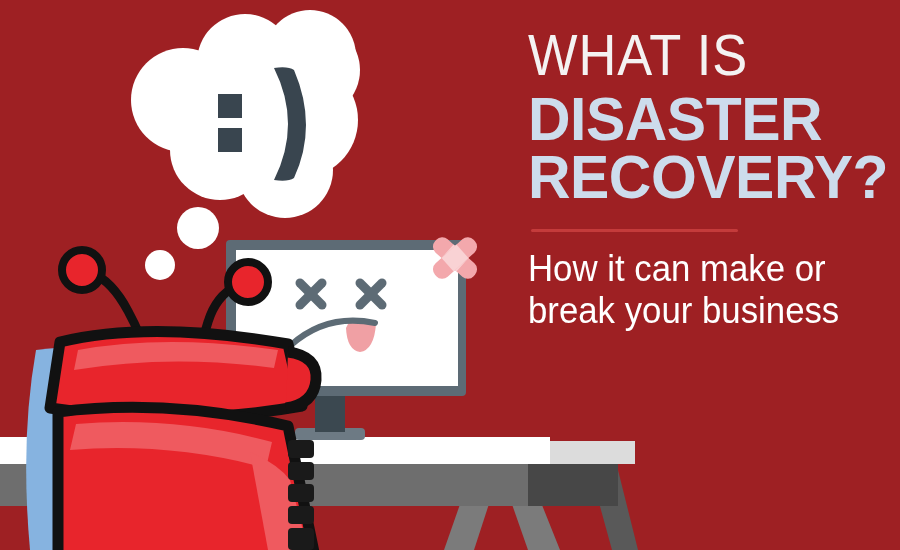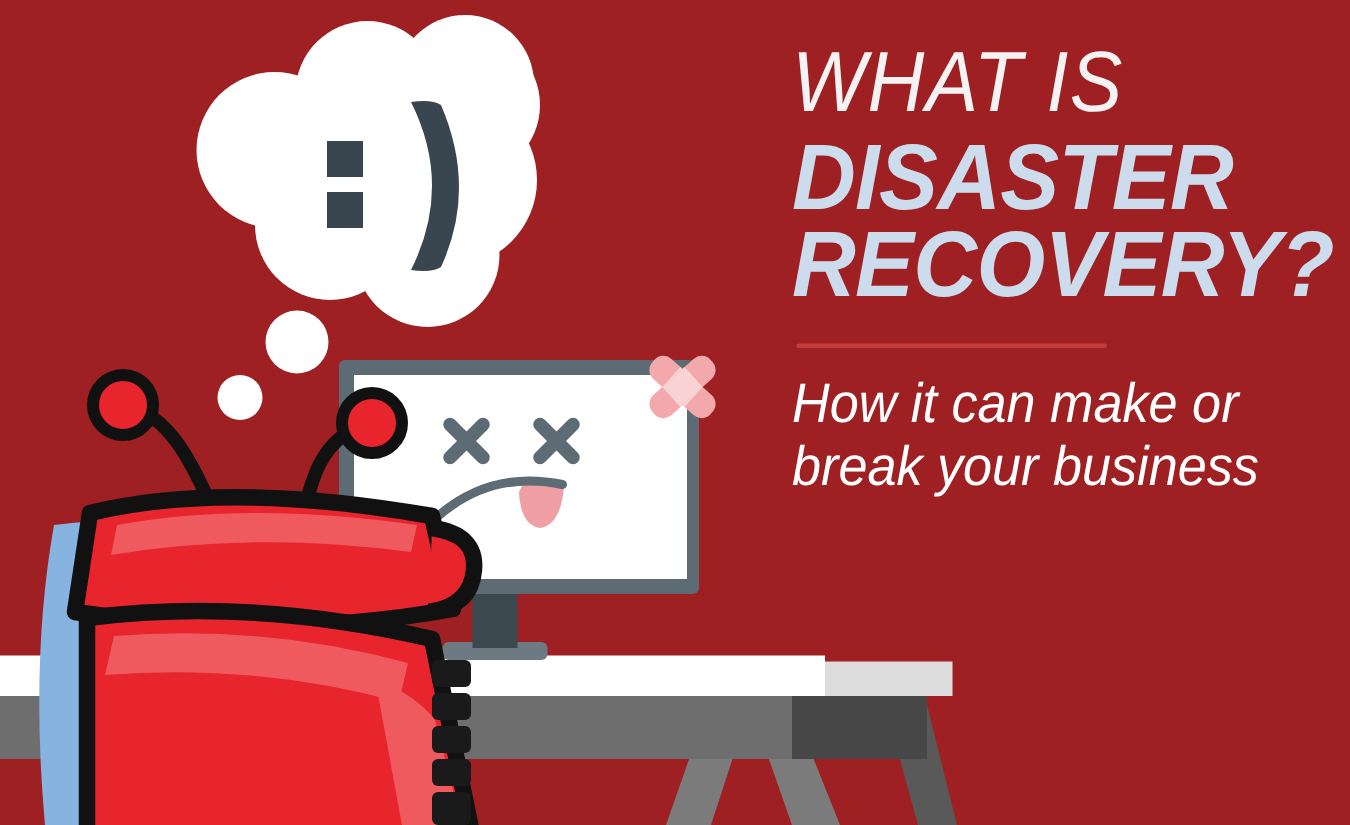--- a/index.html
+++ b/index.html
@@ -7,21 +7,20 @@
   body {
     font-family: "Liberation Sans", sans-serif;
     background:#9e2023;
     overflow:hidden;
   }
   #poster {
     position:relative;
     width:896px; height:550px;
     background:#9e2023;
     overflow:hidden;
-    font-style:italic;
   }
   .art { position:absolute; left:0; top:0; width:900px; height:550px; }
 
   
   .text-block {
     position:absolute;
     left:528px; top:28px;
     width:360px;
     z-index:40;
   }

